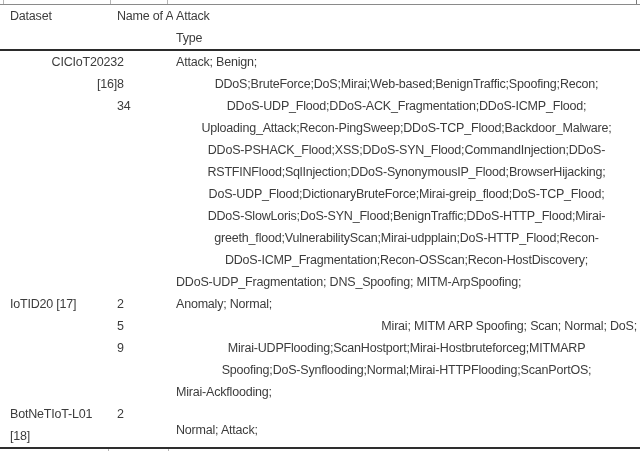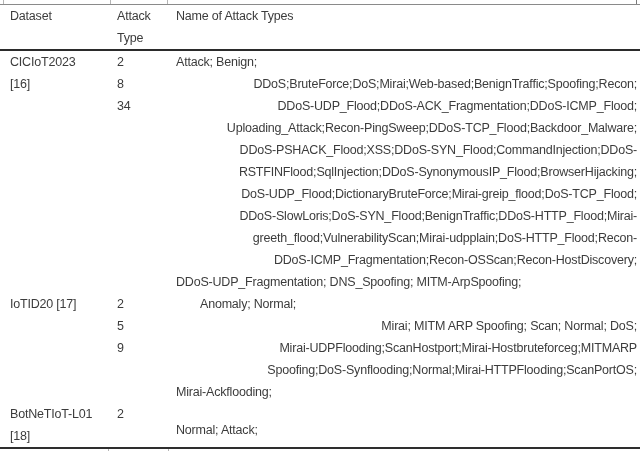--- a/index.html
+++ b/index.html
@@ -37,21 +37,21 @@
   .cell { min-width: 0; }
   .pad-left { padding-left: 10px; }
   .name-col { padding-right: 3px; }
   .group { display: grid; grid-template-columns: 117px 59px 1fr; }
   .dataset-cell { grid-column: 1; padding-left: 10px; }
   .type-cell { grid-column: 2; }
   .name-cell { grid-column: 3; padding-right: 3px; }
   .dline, .nline { white-space: nowrap; overflow: hidden; }
   .jline {
     display: flex;
-    justify-content: flex-end;
+    justify-content: center;
     white-space: pre;
     overflow: hidden;
   }
   
   .tickv {
     position: absolute;
     width: 1px;
     background: #b5b5b5;
   }
 </style>
@@ -67,32 +67,32 @@
 
   <div class="tickv" style="left:108px; top:447px; height:4px;"></div>
   <div class="tickv" style="left:168px; top:447px; height:4px;"></div>
 
   <div class="table">
 
     <div class="grid-cols header-row">
       <div class="cell pad-left">
         <div class="dline">Dataset</div>
       </div>
+      <div class="cell name-col">
+        <div class="dline">Name of Attack Types</div>
+      </div>
       <div class="cell">
         <div class="dline">Attack</div>
         <div class="dline">Type</div>
-      </div>
-      <div class="cell name-col">
-        <div class="dline">Name of Attack Types</div>
       </div>
     </div>
 
     <div>
         <div class="group">
-          <div class="cell dataset-cell" style="grid-row: 1 / span 3;">
+          <div class="cell dataset-cell" style="grid-row: 1 / span 3; text-align: right;">
             <div class="dline">CICIoT2023</div>
             <div class="dline">[16]</div>
           </div>
           <div class="cell type-cell" style="grid-row: 1;">2</div>
           <div class="cell name-cell" style="grid-row: 1;">
             <div class="nline">Attack; Benign;</div>
           </div>
           <div class="cell type-cell" style="grid-row: 2;">8</div>
           <div class="cell name-cell" style="grid-row: 2;">
             <div class="jline"><span>DDoS;</span><span>Brute</span><span>Force;</span><span>DoS;</span><span>Mirai;</span><span>Web-based;</span><span>BenignTraffic;</span><span>Spoofing;</span><span>Recon;</span></div>
@@ -108,21 +108,21 @@
             <div class="jline"><span>greeth_flood;</span><span>VulnerabilityScan;</span><span>Mirai-udpplain;</span><span>DoS-HTTP_Flood;</span><span>Recon-</span></div>
             <div class="jline"><span>DDoS-ICMP_Fragmentation;</span><span>Recon-OSScan;</span><span>Recon-HostDiscovery;</span></div>
             <div class="nline">DDoS-UDP_Fragmentation; DNS_Spoofing; MITM-ArpSpoofing;</div>
           </div>
         </div>
         <div class="group">
           <div class="cell dataset-cell" style="grid-row: 1 / span 3;">
             <div class="dline">IoTID20 [17]</div>
           </div>
           <div class="cell type-cell" style="grid-row: 1;">2</div>
-          <div class="cell name-cell" style="grid-row: 1; margin-left: 24px;">
+          <div class="cell name-cell" style="grid-row: 1;">
             <div class="nline">Anomaly; Normal;</div>
           </div>
           <div class="cell type-cell" style="grid-row: 2;">5</div>
           <div class="cell name-cell" style="grid-row: 2; text-align: right;">
             <div class="nline">Mirai; MITM ARP Spoofing; Scan; Normal; DoS;</div>
           </div>
           <div class="cell type-cell" style="grid-row: 3;">9</div>
           <div class="cell name-cell" style="grid-row: 3;">
             <div class="jline"><span>Mirai-UDP</span><span>Flooding;</span><span>Scan</span><span>Hostport;</span><span>Mirai-Hostbruteforceg;</span><span>MITM</span><span>ARP</span></div>
             <div class="jline"><span>Spoofing;</span><span>DoS-Synflooding;</span><span>Normal;</span><span>Mirai-HTTP</span><span>Flooding;</span><span>Scan</span><span>Port</span><span>OS;</span></div>

